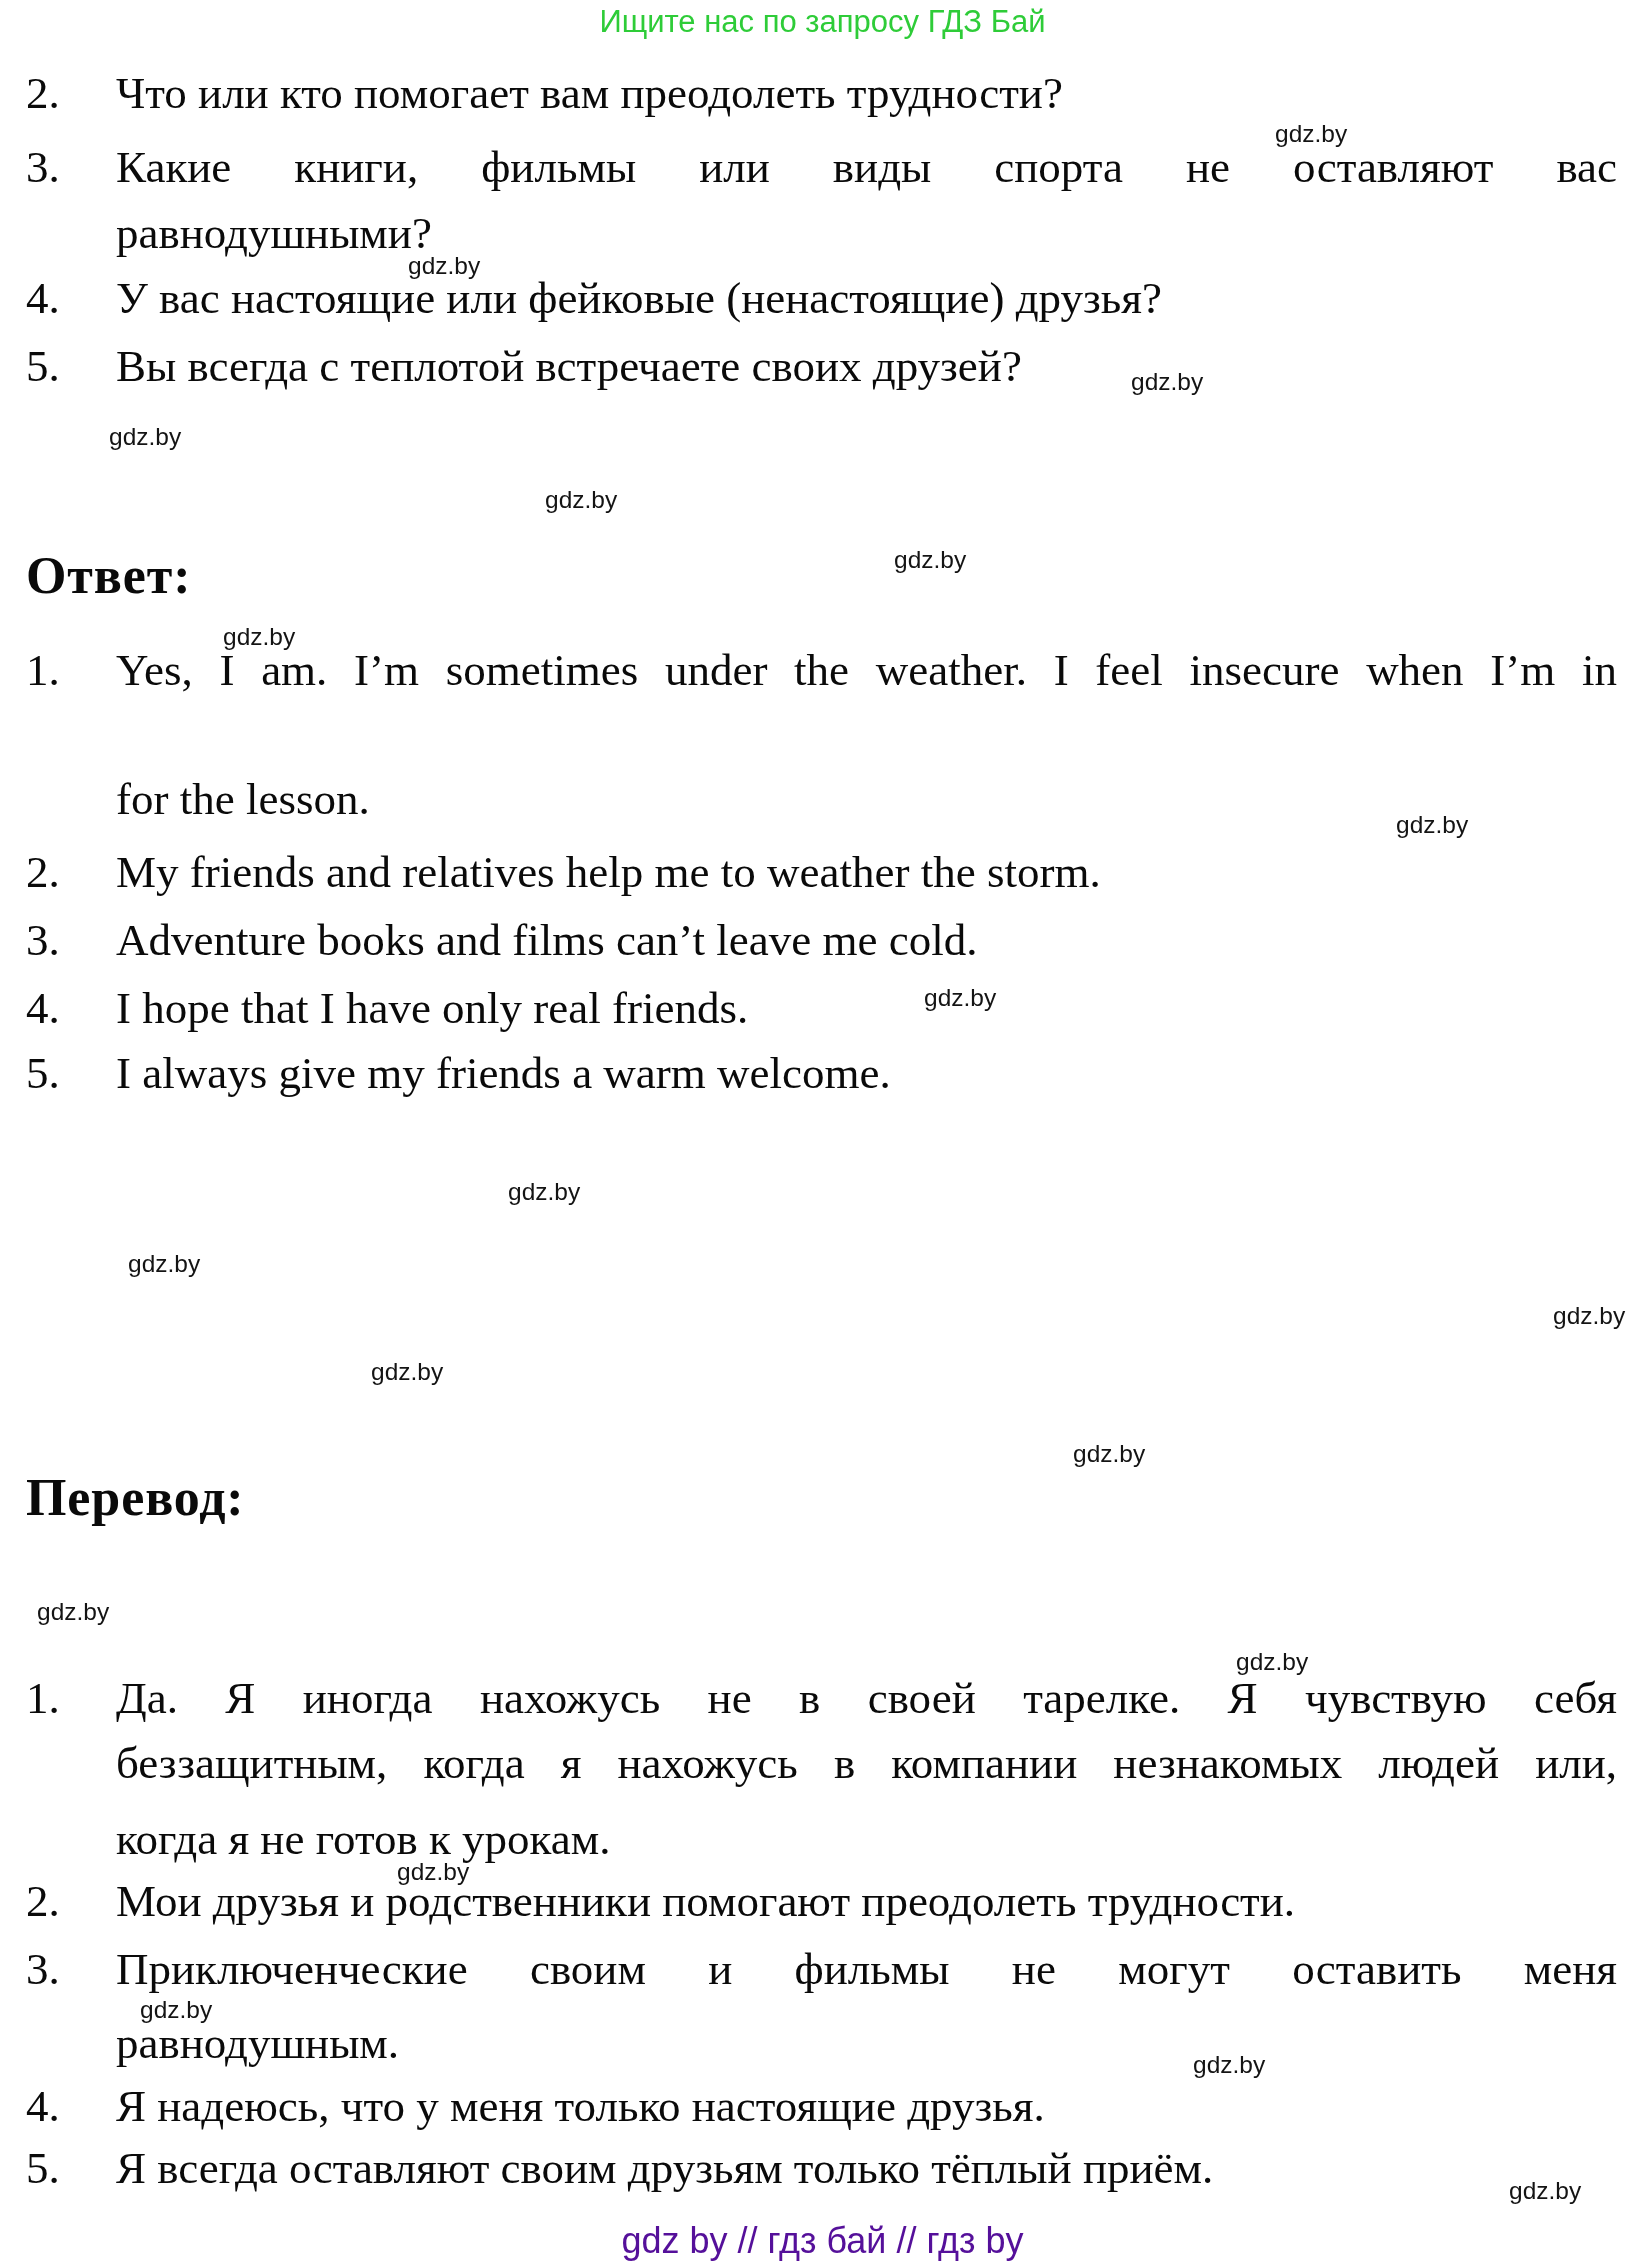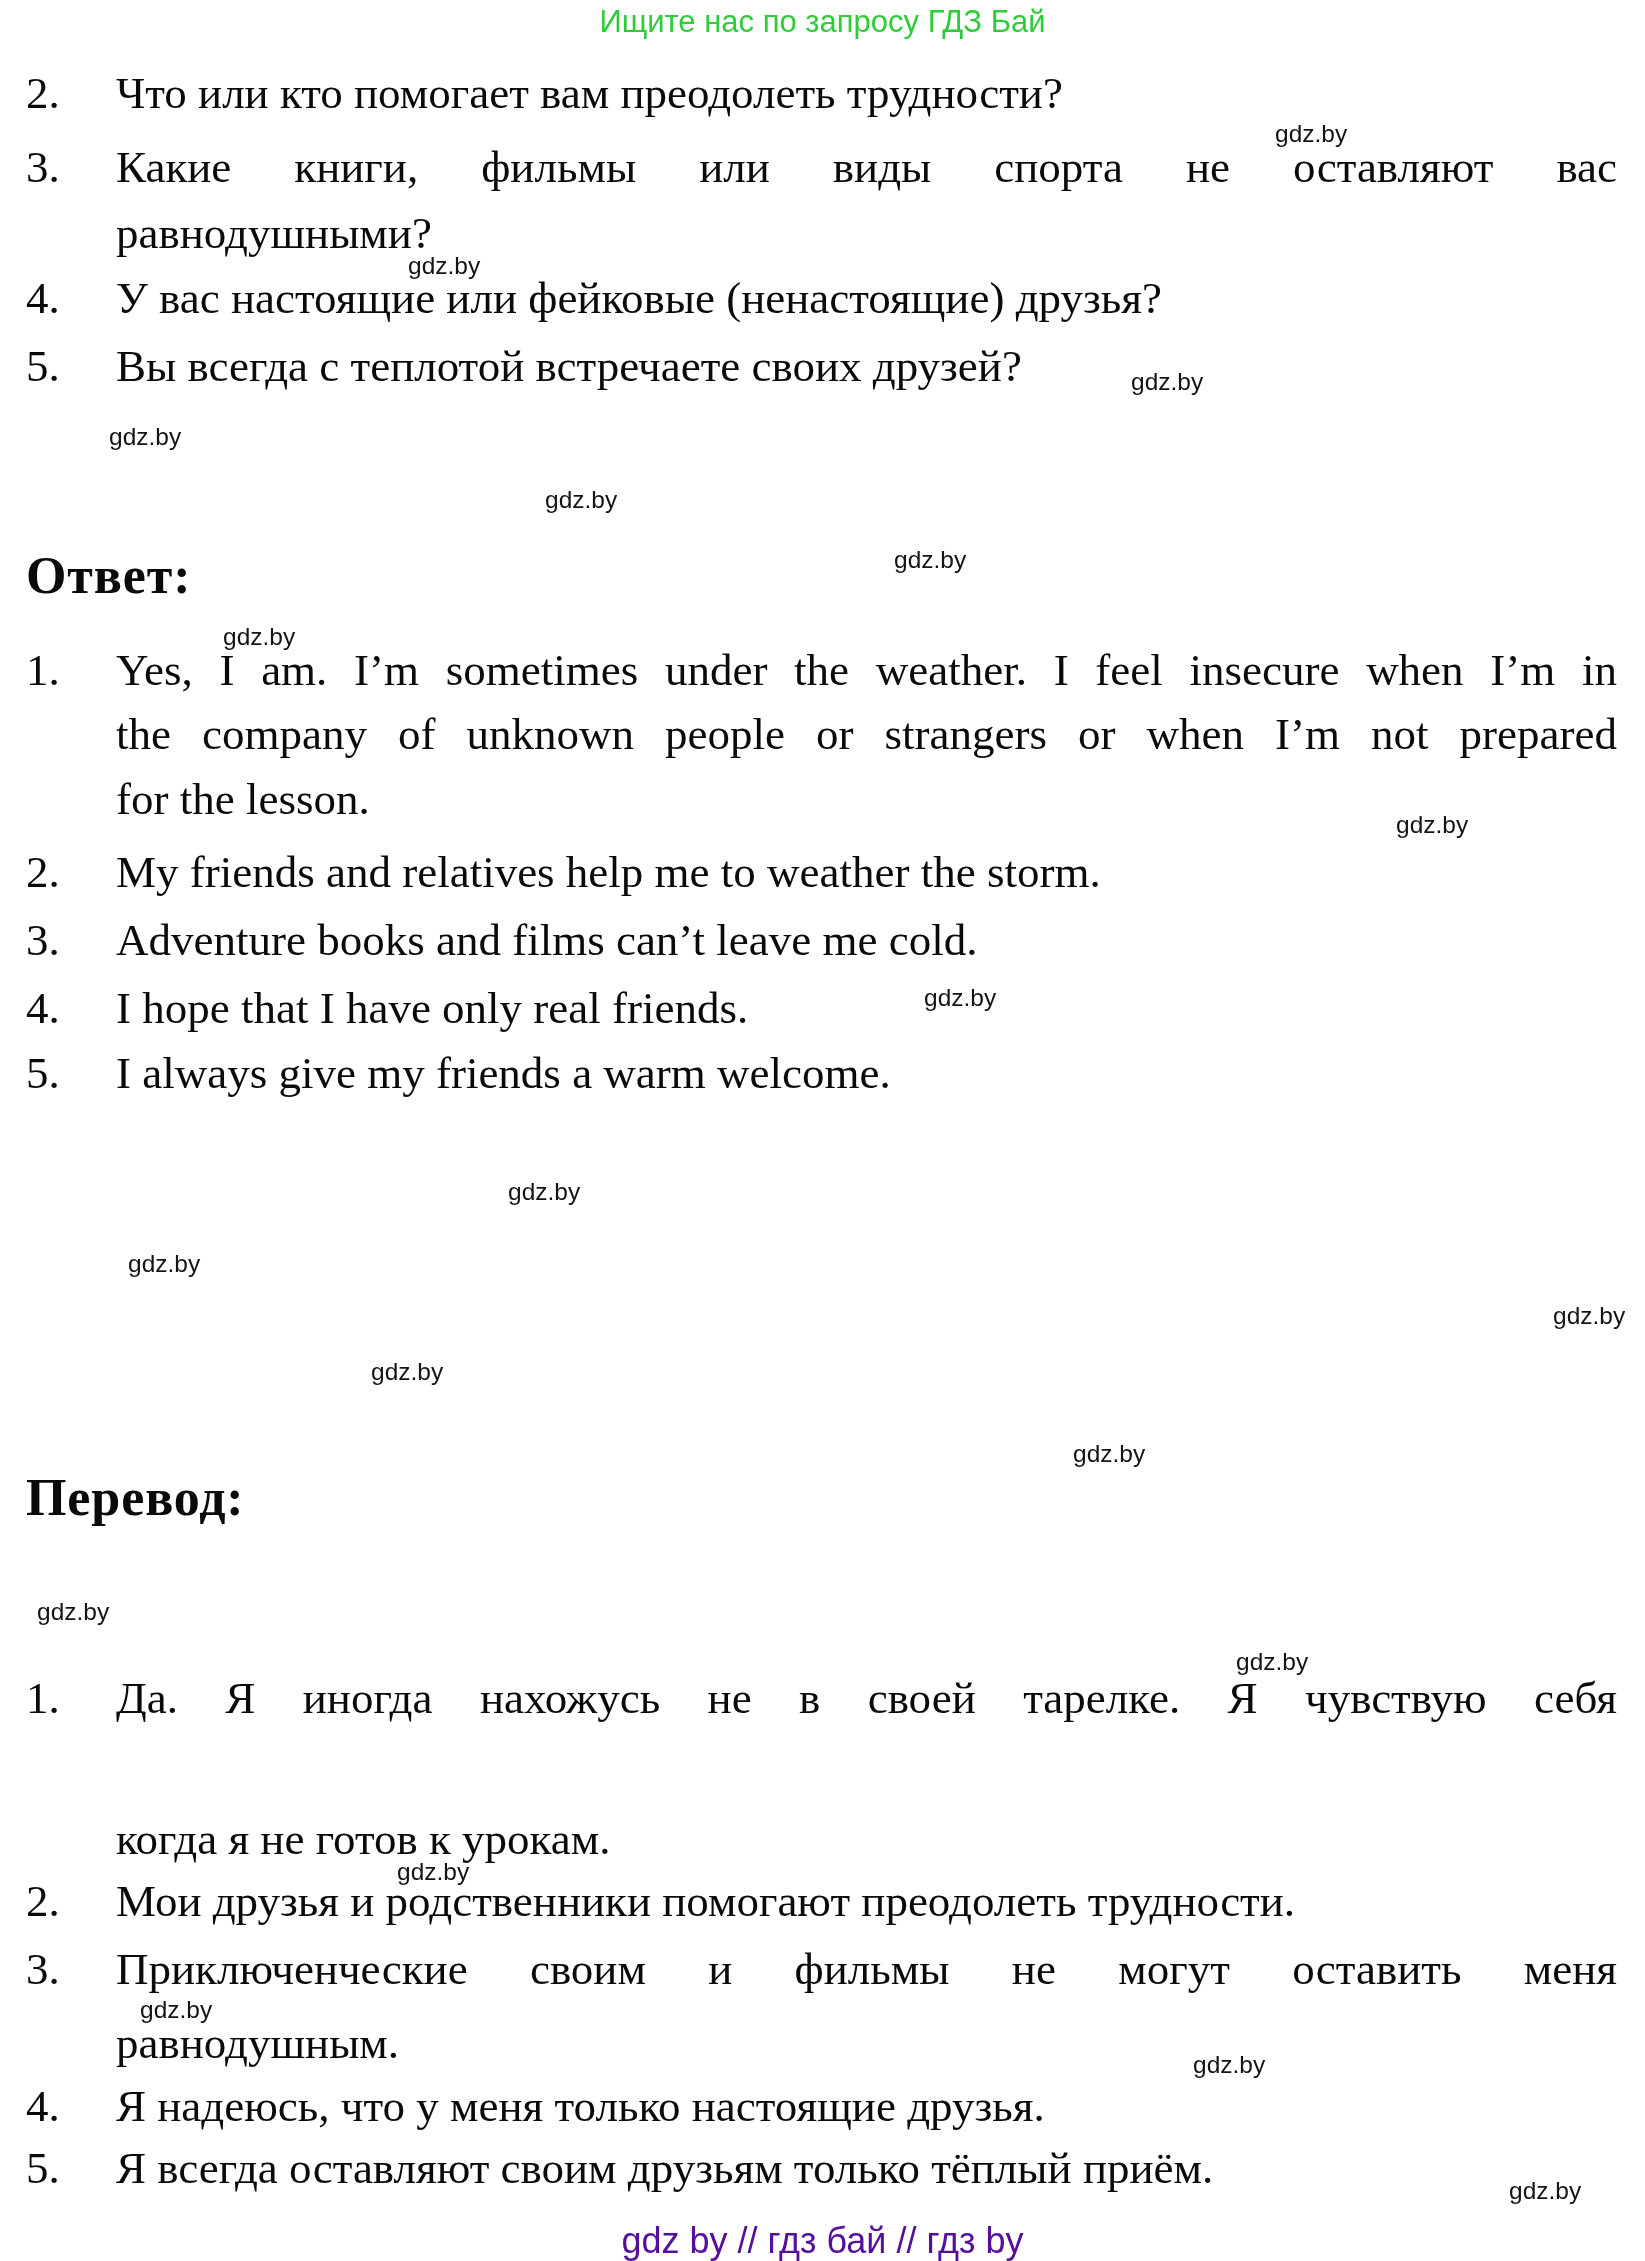--- a/index.html
+++ b/index.html
@@ -96,23 +96,20 @@
     <span class="num">5.</span>
     <span class="txt">Вы всегда с теплотой встречаете своих друзей?</span>
   </div>
 
   <div class="heading" style="top:545px">Ответ:</div>
 
   <div class="row" style="top:643px">
     <span class="num">1.</span>
     <span class="txt j">Yes, I am. I’m sometimes under the weather. I feel insecure when I’m in</span>
   </div>
-  <div class="row" style="top:707px">
-    <span class="txt j">the company of unknown people or strangers or when I’m not prepared</span>
-  </div>
   <div class="row" style="top:772px">
     <span class="txt">for the lesson.</span>
   </div>
 
   <div class="row" style="top:845px">
     <span class="num">2.</span>
     <span class="txt">My friends and relatives help me to weather the storm.</span>
   </div>
 
   <div class="row" style="top:913px">
@@ -128,20 +125,23 @@
   <div class="row" style="top:1046px">
     <span class="num">5.</span>
     <span class="txt">I always give my friends a warm welcome.</span>
   </div>
 
   <div class="heading" style="top:1467px">Перевод:</div>
 
   <div class="row" style="top:1671px">
     <span class="num">1.</span>
     <span class="txt j">Да. Я иногда нахожусь не в своей тарелке. Я чувствую себя</span>
+  </div>
+  <div class="row" style="top:1736px">
+    <span class="txt j">беззащитным, когда я нахожусь в компании незнакомых людей или,</span>
   </div>
   <div class="row" style="top:1812px">
     <span class="txt">когда я не готов к урокам.</span>
   </div>
 
   <div class="row" style="top:1874px">
     <span class="num">2.</span>
     <span class="txt">Мои друзья и родственники помогают преодолеть трудности.</span>
   </div>
 

